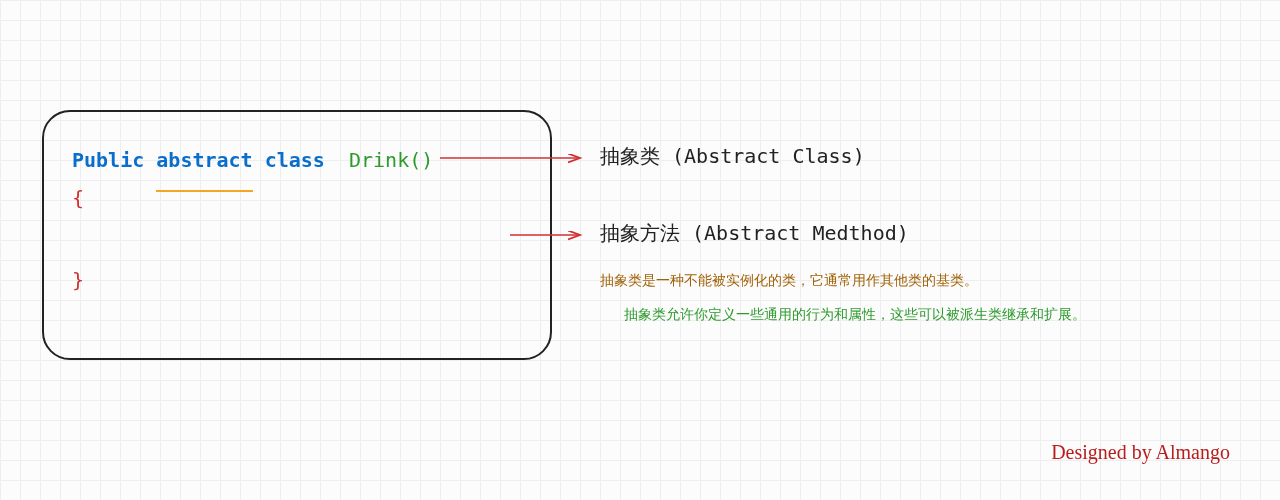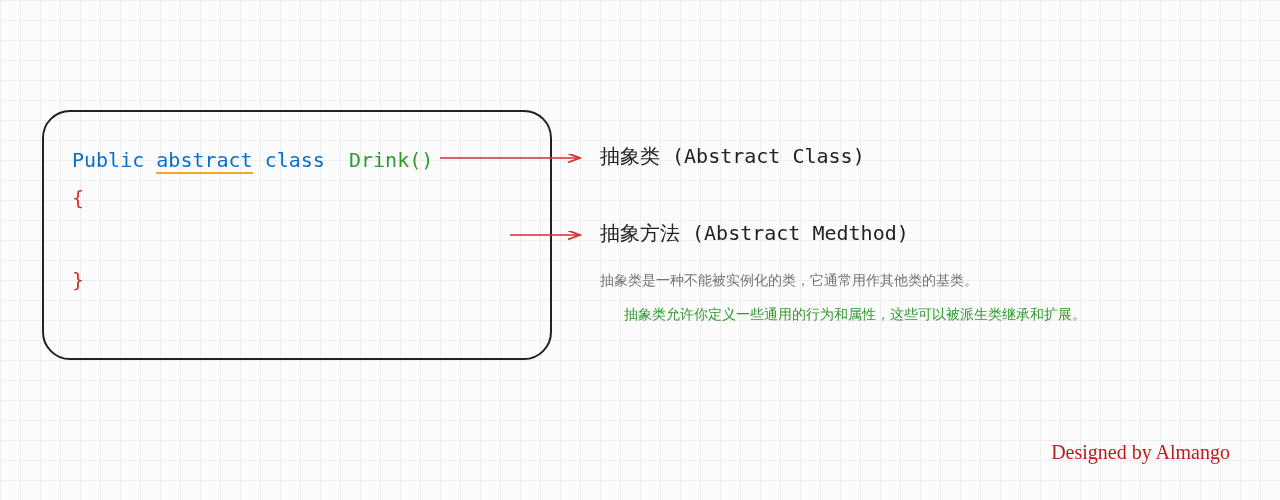--- a/index.html
+++ b/index.html
@@ -21,36 +21,36 @@
     top: 110px;
     width: 510px;
     height: 250px;
     border: 2px solid #222;
     border-radius: 28px;
     background: transparent;
     padding: 30px 22px;
     font-size: 20px;
     line-height: 1.4;
   }
-  .tok-blue  { color: #0a6ecc; }
+  .tok-blue  { color: #0a6ecc; font-weight: bold; }
   .tok-green { color: #2e9a2e; text-align: center; }
   .tok-red   { color: #d03030; }
   .tok-black { color: #222; }
   .underline {
     border-bottom: 2px solid #f5a623;
-    padding-bottom: 0;
+    padding-bottom: 18px;
   }
   .line1 { position:absolute; left:28px; top:34px; white-space: nowrap; }
   .line2 { position:absolute; left:28px; top:72px; }
   .line3 { position:absolute; left:80px; top:112px; white-space: nowrap; }
   .line4 { position:absolute; left:28px; top:154px; }
 
   .label1 { position:absolute; left:600px; top:143px; font-size:20px; color:#222; }
   .label2 { position:absolute; left:600px; top:220px; font-size:20px; color:#222; }
-  .explain1 { position:absolute; left:600px; top:272px; font-size:14px; color:#737373; }
+  .explain1 { position:absolute; left:600px; top:272px; font-size:14px; color:#a16207; }
   .explain2 { position:absolute; left:600px; top:306px; font-size:14px; color:#2e9a2e;margin-left:24px; }
 
   .signature {
     position:absolute;
     right:50px;
     bottom:36px;
     font-family: "Comic Sans MS", "Brush Script MT", cursive;
     font-size:20px;
     color:#b91c1c;
   }

